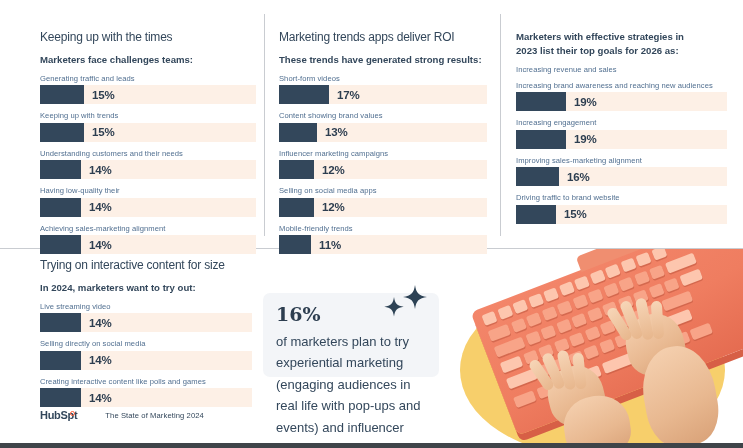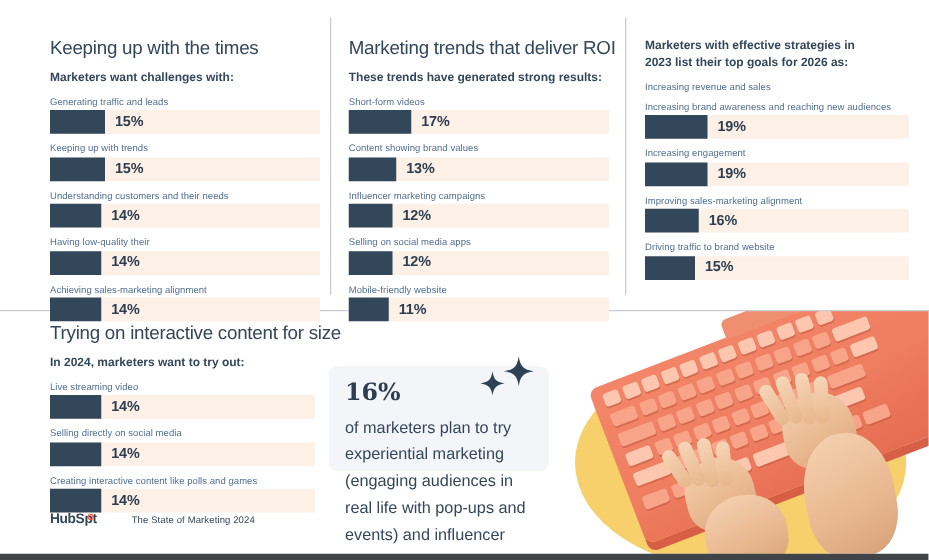--- a/index.html
+++ b/index.html
@@ -82,21 +82,21 @@
     background: #c9ccd1;
   }
   .hline {
     position: absolute; left: 0; width: 743px; height: 1px;
     background: #c9ccd1;
   }
 
   
   .panel { position: absolute; }
   .panel-title {
-    font-size: 15px;
+    font-size: 12px;
     font-weight: 400;
     color: #33475b;
     letter-spacing: -0.2px;
     margin-bottom: 9px;
     white-space: nowrap;
   }
   .panel-sub {
     font-size: 9.6px;
     font-weight: 700;
     color: #33475b;
@@ -295,21 +295,21 @@
       <div class="hand" style="left:124px; top:148px; width:66px; height:60px; transform:rotate(-8deg);"></div>
     </div>
   </div>
 
   <div class="vline" style="left:264px;"></div>
   <div class="vline" style="left:500px;"></div>
   <div class="hline" style="top:248px;"></div>
 
   <div class="panel" style="left:40px; top:30px; width:216px;">
     <div class="panel-title">Keeping up with the times</div>
-    <div class="panel-sub">Marketers want challenges with:</div>
+    <div class="panel-sub">Marketers face challenges teams:</div>
 
     <div class="bar-item">
       <div class="bar-label">Generating traffic and leads</div>
       <div class="bar-track">
         <div class="bar-fill" style="width:44px;"></div>
         <div class="bar-value">15%</div>
       </div>
     </div>
     <div class="bar-item">
       <div class="bar-label">Keeping up with trends</div>
@@ -335,21 +335,21 @@
     <div class="bar-item">
       <div class="bar-label">Achieving sales-marketing alignment</div>
       <div class="bar-track">
         <div class="bar-fill" style="width:41px;"></div>
         <div class="bar-value">14%</div>
       </div>
     </div>
   </div>
 
   <div class="panel" style="left:279px; top:30px; width:208px;">
-    <div class="panel-title">Marketing trends that deliver ROI</div>
+    <div class="panel-title">Marketing trends apps deliver ROI</div>
     <div class="panel-sub">These trends have generated strong results:</div>
 
     <div class="bar-item">
       <div class="bar-label">Short-form videos</div>
       <div class="bar-track">
         <div class="bar-fill" style="width:50px;"></div>
         <div class="bar-value">17%</div>
       </div>
     </div>
     <div class="bar-item">
@@ -367,21 +367,21 @@
       </div>
     </div>
     <div class="bar-item">
       <div class="bar-label">Selling on social media apps</div>
       <div class="bar-track">
         <div class="bar-fill" style="width:35px;"></div>
         <div class="bar-value">12%</div>
       </div>
     </div>
     <div class="bar-item">
-      <div class="bar-label">Mobile-friendly website</div>
+      <div class="bar-label">Mobile-friendly trends</div>
       <div class="bar-track">
         <div class="bar-fill" style="width:32px;"></div>
         <div class="bar-value">11%</div>
       </div>
     </div>
   </div>
 
   <div class="panel" style="left:516px; top:30px; width:211px;">
     <div class="panel-sub">
       <span>Marketers with effective strategies in</span><br>

